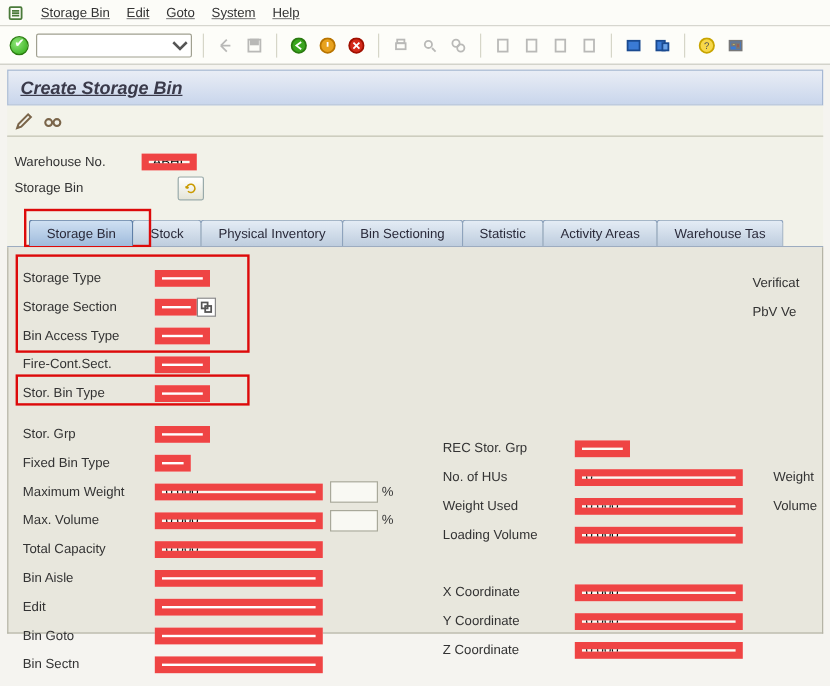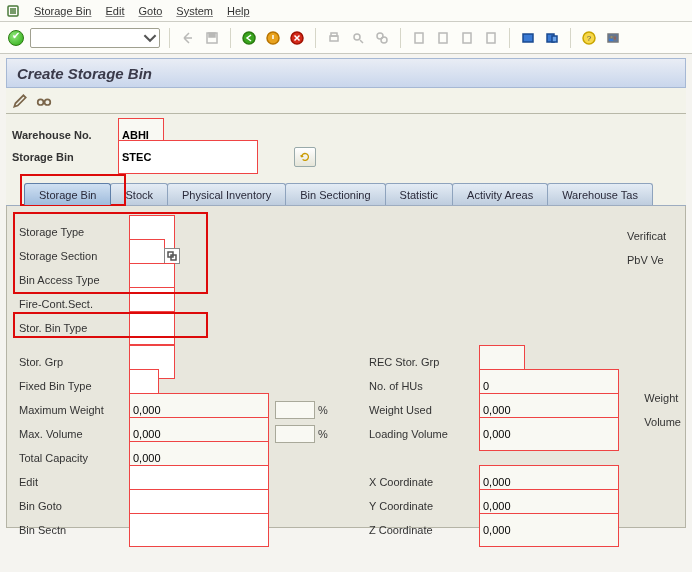--- a/index.html
+++ b/index.html
@@ -23,28 +23,28 @@
   .toolbar .tb svg { width:14px; height:14px; }
   .toolbar .tb.green svg { color:#3aa51e;}
   .toolbar .tb.orange svg { color:#e07b10;}
   .toolbar .tb.red svg { color:#d42a1a;}
   .toolbar .tb.blue svg { color:#2a62b8;}
   .toolbar .tb.yellow svg { color:#d6a410;}
 
   
   .content { padding: 4px 6px; }
   .titlecard { background: linear-gradient(#e9edf5,#c9d6ec); border:1px solid #a6b8d4; height:30px; display:flex; align-items:center; padding:0 10px;}
-  .titlecard h1 { font-size:15px; font-style:italic; font-weight:bold; color:#3a3a4a;}
+  .titlecard h1 { font-size:15px; font-style:italic; font-weight:bold; color:#3a3a4a;text-decoration:underline;}
   .subtoolbar { height:26px; border-bottom:1px solid #b8b8a8; display:flex; align-items:center; gap:8px; padding:0 6px; background:#f3f3ea;}
   .subtoolbar .ico { width:16px; height:16px; display:flex; align-items:center; justify-content:center; color:#7a654a;}
 
-  .headerfields { padding:10px 6px 12px; background:#f2f2e9;font-weight:bold;}
+  .headerfields { padding:10px 6px 12px; background:#f2f2e9;}
   .headerfields .row { display:flex; align-items:center; height:22px; gap:6px;}
   .headerfields label { width:100px; color:#333;}
-  .inp { height:34px; background:#fff; border:1px solid #ef4444; padding:1px 3px; font:inherit; }
+  .inp { height:14px; background:#fff; border:6px solid #ef4444; padding:1px 3px; font:inherit; }
   .inp.ro { background:#f9f9f3;}
   .headerfields .refresh { width:22px; height:20px; border:1px solid #9aa; background:linear-gradient(#fff,#e5e5d8); border-radius:2px; display:flex; align-items:center; justify-content:center; margin-left:30px;}
   .headerfields .refresh svg { color:#c99a00; width:12px;height:12px;}
 
   
   .tabstrip { display:flex; align-items:flex-end; padding-left:18px; background:#f2f2e9; border-bottom:1px solid #9dacc0; position:relative; height:26px;}
   .tab { height:22px; padding:0 14px; display:flex; align-items:center; background:linear-gradient(#e4ecf5,#becdde); border:1px solid #8ea3bd; border-bottom:none; border-top-left-radius:3px; border-top-right-radius:3px; margin-right:0; font-size:11px; color:#2a2a3a; cursor:pointer; position:relative;}
   .tab + .tab { margin-left:-1px;}
   .tab.active { background:linear-gradient(#cfe0f2,#9fbbdc); border-color:#5f7fa8; z-index:2; font-weight:normal;}
 
@@ -217,21 +217,20 @@
       </div>
   </div>
 
   <div class="headerfields">
     <div class="row">
       <label>Warehouse No.</label>
       <input class="inp ro" style="width: 46px;" value="ABHI">
     </div>
     <div class="row">
       <label>Storage Bin</label>
-      <input class="inp" style="width: 140px;" value="STEC">
       <div class="refresh">
           <svg viewBox="0 0 14 14">
             <path d="M3 7a4 4 0 1 1 1.2 2.8M3 7l-1-2M3 7l2-1"></path>
           </svg>
         </div>
     </div>
   </div>
 
   <div style="position:relative;">
     <div class="tabstrip">
@@ -308,20 +307,24 @@
             <label>Max. Volume</label>
             <input class="inp ro" value="0,000" style="">
             <div class="unitbox"></div>
             <span class="pct">%</span>
           </div>
         <div class="row2">
             <label>Total Capacity</label>
             <input class="inp ro" value="0,000" style="">
           </div>
         <div class="row2">
+            <label>Bin Aisle</label>
+            <input class="inp" value="" style="">
+          </div>
+        <div class="row2">
             <label>Edit</label>
             <input class="inp" value="" style="">
           </div>
         <div class="row2">
             <label>Bin Goto</label>
             <input class="inp" value="" style="">
           </div>
         <div class="row2">
             <label>Bin Sectn</label>
             <input class="inp" value="" style="">

